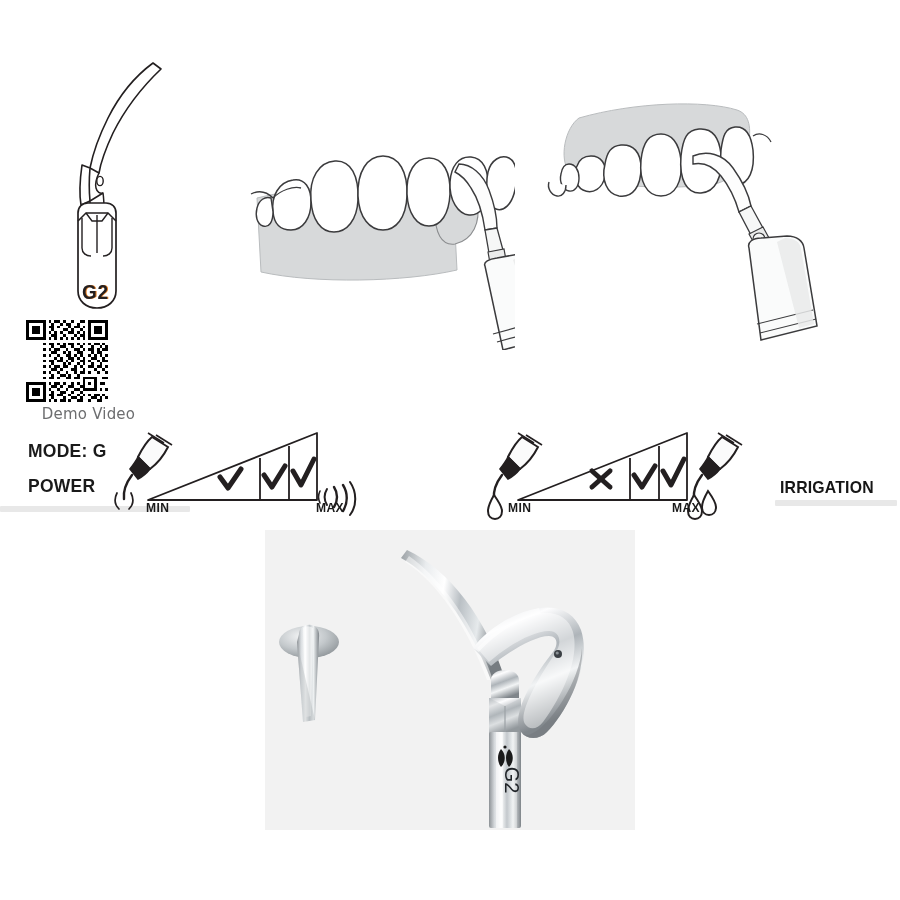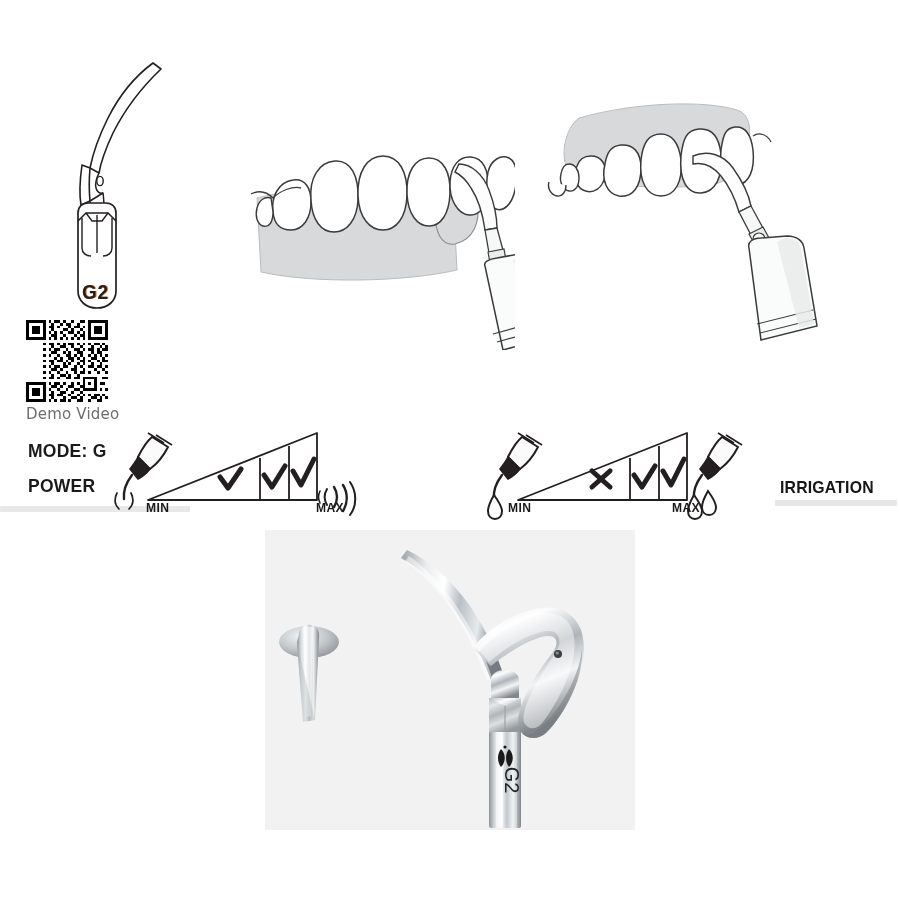--- a/index.html
+++ b/index.html
@@ -15,21 +15,21 @@
 
   
   .abs{position:absolute;}
 
   
   #lineart-tip{left:20px;top:55px;width:170px;height:260px;}
   #qr-block{left:26px;top:320px;width:125px;}
   .qr{width:82px;height:82px;display:block;image-rendering:pixelated;}
   .qr-caption{
     font-size:15px;color:#6d6e70;letter-spacing:.2px;
-    margin-top:3px;font-family:"DejaVu Sans", sans-serif;
+    margin-top:3px;font-family:"DejaVu Sans", sans-serif;text-align:center;
   }
 
   
   #mode-label{left:28px;top:440px;}
   #power-label{left:28px;top:475px;}
   .spec-label{
     font-family:"Liberation Sans", sans-serif;
     font-weight:bold;font-size:19px;color:#1a1a1a;
     letter-spacing:.3px;
     transform:scaleX(.92);transform-origin:left center;

